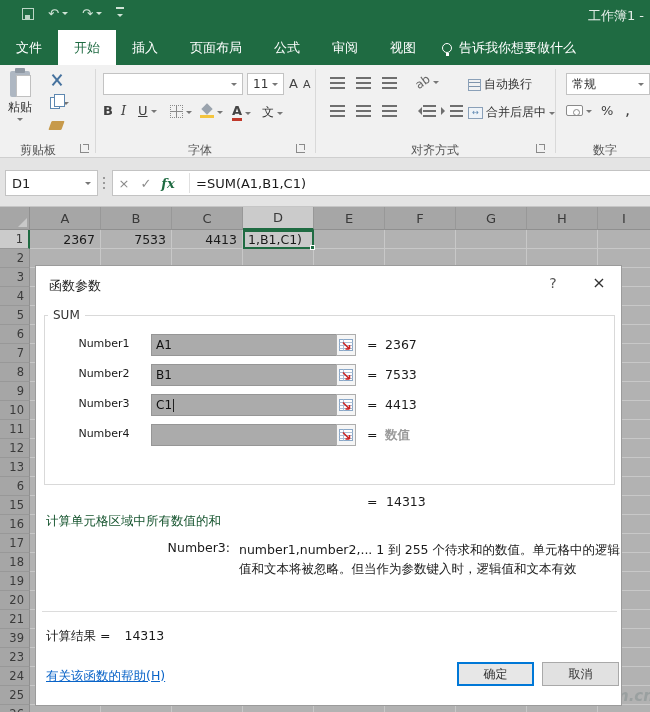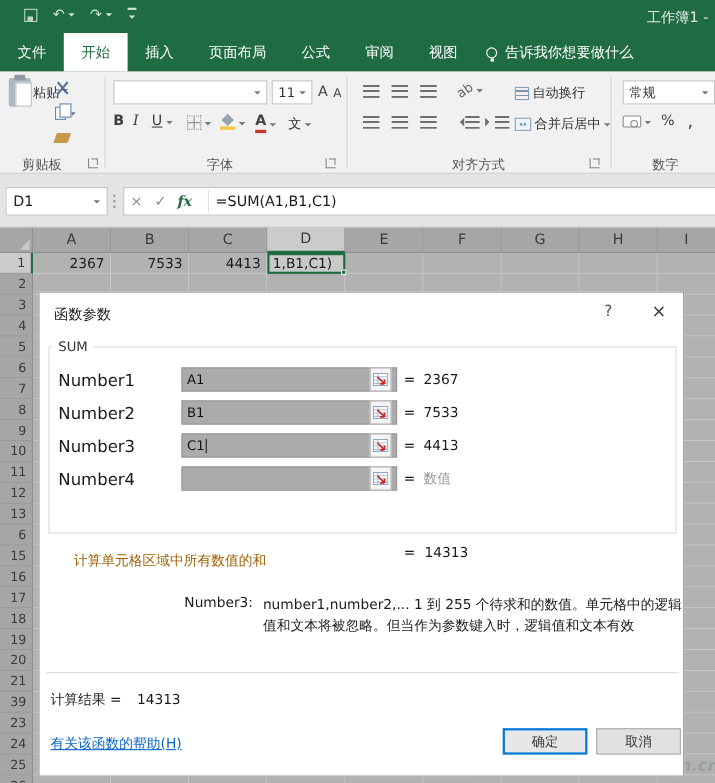--- a/index.html
+++ b/index.html
@@ -109,33 +109,33 @@
   .handle{position:absolute;right:-3px;bottom:-3px;width:5px;height:5px;background:#1f6b42;border:1px solid #fff;}
 
   
   #dialog{left:35px;top:265px;width:587px;height:441px;background:#fff;border:1px solid #9b9b9b;z-index:10;}
   #dlg-title{left:13px;top:11px;font-size:13px;color:#1a1a1a;}
   #dlg-help{left:506px;top:9px;width:22px;text-align:center;font-size:14px;color:#555;}
   #dlg-close{left:550px;top:7px;width:26px;text-align:center;font-size:16px;color:#333;}
   #gbox{left:8px;top:49px;width:571px;height:170px;border:1px solid #d9d9d9;}
   #gbox-legend{left:12px;top:42px;background:#fff;padding:0 5px;font-size:12px;color:#333;}
   .arg-row{position:absolute;left:0;width:100%;height:22px;}
-  .arg-label{position:absolute;left:8px;width:102px;top:3px;text-align:left;font-size:15px;color:#1a1a1a;}
-  .arg-field{position:absolute;left:120px;width:196px;height:22px;background:#ababab;border:1px solid #969696;
+  .arg-label{position:absolute;left:8px;width:102px;top:3px;text-align:center;font-size:11px;color:#1a1a1a;}
+  .arg-field{position:absolute;left:106px;width:196px;height:22px;background:#ababab;border:1px solid #969696;
      display:flex;align-items:center;padding-left:4px;font-size:12px;color:#111;}
   .caret{width:1px;height:13px;background:#222;margin-left:1px;}
   .arg-pick{position:absolute;left:291px;width:20px;height:22px;background:#f5f5f5;border:1px solid #adadad;
      display:flex;align-items:center;justify-content:center;}
   .arg-eq{position:absolute;left:322px;top:3px;font-size:12.5px;color:#1a1a1a;}
   .arg-res{position:absolute;left:340px;top:3px;font-size:12.5px;color:#1a1a1a;}
-  .arg-res.ph{color:#9a9a9a;}
+  .arg-res.ph{color:#9a9a9a;font-weight:bold;}
   #total-row{left:0;top:228px;width:100%;height:16px;}
   #total-eq{position:absolute;left:331px;font-size:12.5px;color:#1a1a1a;}
   #total-val{position:absolute;left:350px;font-size:12.5px;color:#1a1a1a;}
-  #dlg-desc{left:10px;top:236px;font-size:12.5px;color:#a16207;margin-left:21px;}
+  #dlg-desc{left:10px;top:247px;font-size:12.5px;color:#14532d;}
   #arghelp-label{left:0;top:274px;width:194px;text-align:right;font-size:12.5px;color:#1a1a1a;}
   #arghelp-text{left:203px;top:274px;width:384px;font-size:12.5px;color:#1a1a1a;line-height:1.55;}
   #dlg-sep{left:6px;top:345px;width:575px;height:1px;background:#dcdcdc;}
   #result-row{left:10px;top:362px;font-size:12.5px;color:#1a1a1a;}
   #result-row .gap{display:inline-block;width:10px;}
   #help-link{left:10px;top:402px;font-size:12.5px;color:#0a64c8;text-decoration:underline;cursor:pointer;}
   .dlg-btn{position:absolute;top:396px;width:77px;height:24px;background:#e1e1e1;border:1px solid #a9a9a9;
      font-size:12px;color:#333;display:flex;align-items:center;justify-content:center;font-family:inherit;}
   #btn-ok{left:421px;border:2px solid #0078d7;background:#e7e7e7;}
   #btn-cancel{left:506px;}
@@ -188,21 +188,21 @@
       <span class="bulb"></span>
       <span>告诉我你想要做什么</span>
     </div>
   </div>
 
   <div class="abs" id="ribbon">
     <div class="vsep" style="left:95px;"></div>
     <div class="vsep" style="left:315px;"></div>
     <div class="vsep" style="left:555px;"></div>
 
-    <div class="icbtn" style="left:8px;top:6px;gap:2px;">
+    <div class="icbtn" style="left:8px;top:6px;flex-direction:column;gap:2px;">
       <span class="clip-ic"></span>
       <span class="rtxt">粘贴</span>
       <span class="drop" style="margin-top:0;"></span>
     </div>
     <div class="icbtn" style="left:50px;top:8px;">
         <span class="scis"></span>
       </div>
     <div class="icbtn" style="left:50px;top:32px;">
         <span class="copy-ic"></span>
         <span class="drop"></span>

